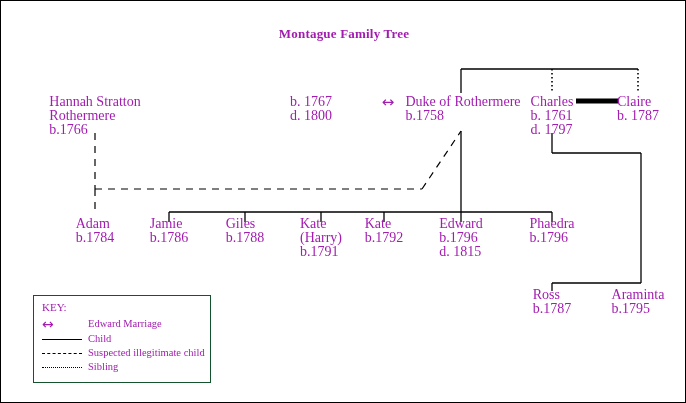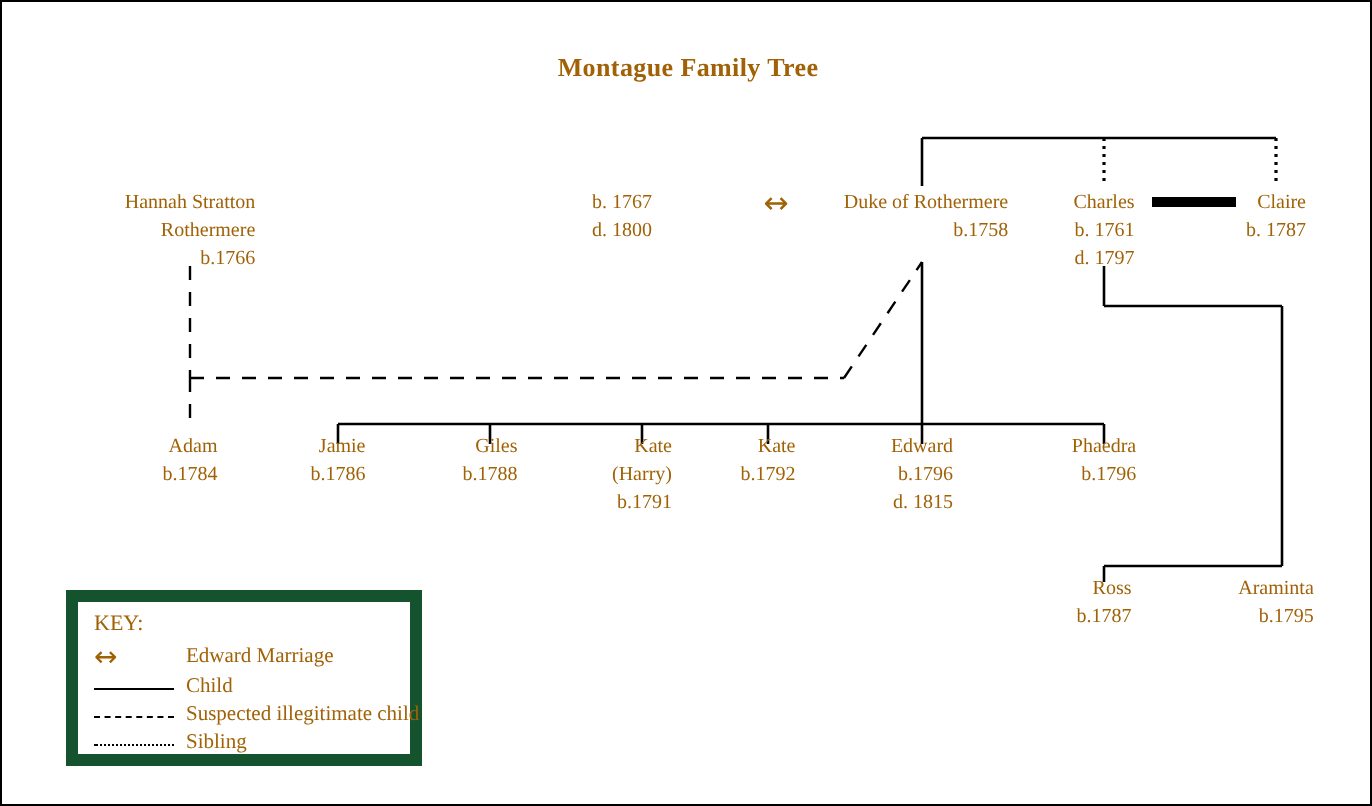--- a/index.html
+++ b/index.html
@@ -8,21 +8,21 @@
     background: #ffffff;
   }
   #page {
     position: relative;
     width: 686px;
     height: 403px;
     background: #ffffff;
     border: 1px solid #000000;
     box-sizing: border-box;
     font-family: "Liberation Serif", "DejaVu Serif", serif;
-    color: #a16207;
+    color: #a21caf;
     overflow: hidden;
   }
   #title {
     position: absolute;
     top: 25px;
     left: 0;
     width: 686px;
     text-align: center;
     font-size: 13px;
     font-weight: bold;
@@ -30,22 +30,22 @@
   }
   #wires {
     position: absolute;
     top: 0;
     left: 0;
     width: 686px;
     height: 403px;
   }
   .person {
     position: absolute;
-    text-align: right;
-    font-size: 10px;
+    text-align: left;
+    font-size: 14px;
     line-height: 14px;
     white-space: nowrap;
     transform: translateX(-50%);
   }
   .person .nm { display: block; }
   .person .sub { display: block; }
   .arrow-marriage {
     position: absolute;
     font-size: 15px;
     line-height: 1;
@@ -58,21 +58,21 @@
     height: 5px;
     transform: translateY(-50%);
   }
   
   #legend {
     position: absolute;
     left: 32px;
     top: 294px;
     width: 178px;
     height: 88px;
-    border: 6px solid #14532d;
+    border: 1px solid #14532d;
     box-sizing: border-box;
     background: #ffffff;
   }
   #legend .key-title {
     position: absolute;
     left: 8px;
     top: 5px;
     font-size: 11px;
   }
   .legend-row {

